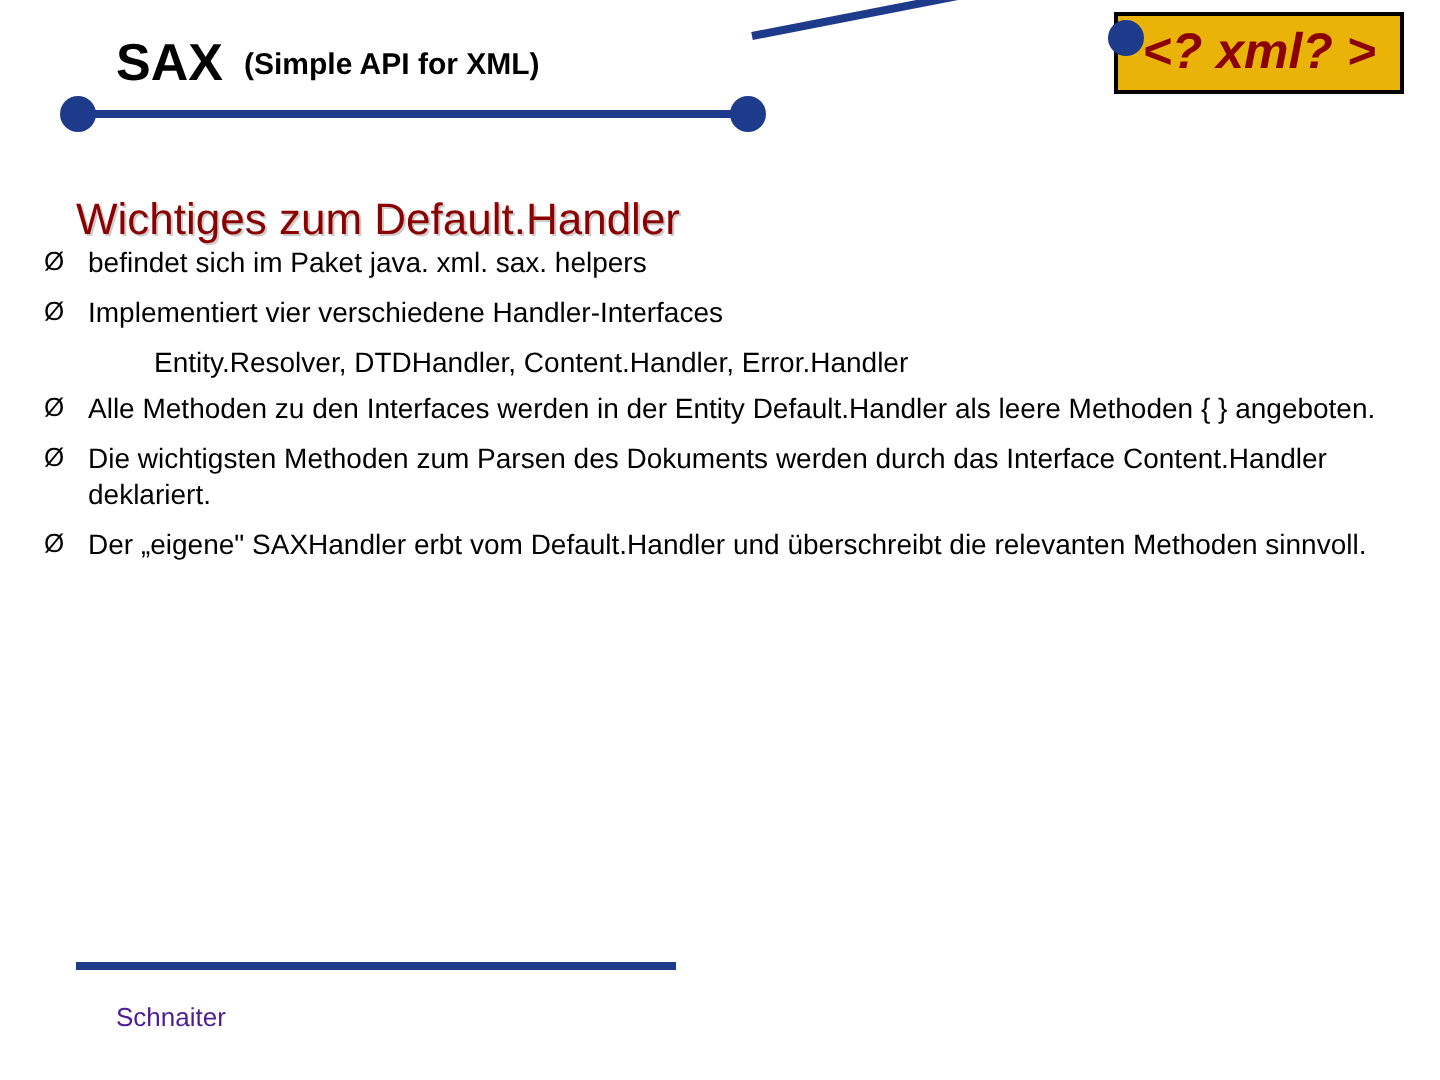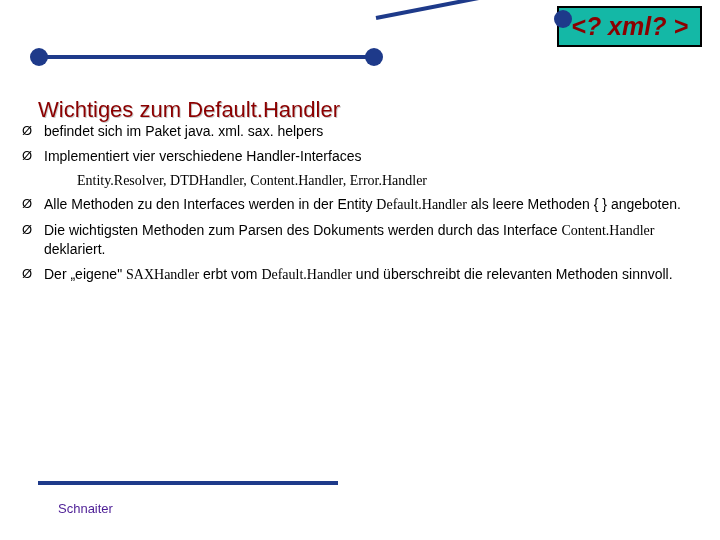--- a/index.html
+++ b/index.html
@@ -34,21 +34,21 @@
   .xml-box {
     position: absolute;
     right: 18px;
     top: 6px;
     border: 2px solid #000;
     padding: 4px 12px;
     font-size: 25px;
     font-weight: bold;
     font-style: italic;
     color: #8b0000;
-    background: #14b8a6;
+    background: #eab308;
   }
   .line1 {
     position: absolute;
     left: 38px;
     top: 55px;
     width: 335px;
     height: 4px;
     background: #1e3a8a;
   }
   .dot-left {
@@ -114,41 +114,43 @@
   .arrow {
     width: 22px;
     flex-shrink: 0;
     font-size: 13px;
   }
   .btxt { flex: 1; }
   .indent {
     margin-left: 55px;
     margin-bottom: 4px;
   }
-  .mono { font-family: Liberation Serif, serif; }
+  .mono { font-family: Liberation Sans, sans-serif; }
   .footer-line {
     position: absolute;
     left: 38px;
     bottom: 55px;
     width: 300px;
     height: 4px;
     background: #1e3a8a;
   }
   .footer-text {
     position: absolute;
     left: 58px;
     bottom: 24px;
     font-size: 13px;
     color: #4c1d95;
   }
 </style>
 </head>
 <body>
 
 <div class="header">
+  <span class="title-main">SAX</span>
+  <span class="title-sub">(Simple API for XML)</span>
   <div class="xml-box">&lt;? xml? &gt;</div>
   <div class="dot-left"></div>
   <div class="line1"></div>
   <div class="dot-mid"></div>
   <div class="diag-line"></div>
   <div class="dot-right"></div>
 </div>
 
 <div class="subtitle">Wichtiges zum Default.Handler</div>
 

